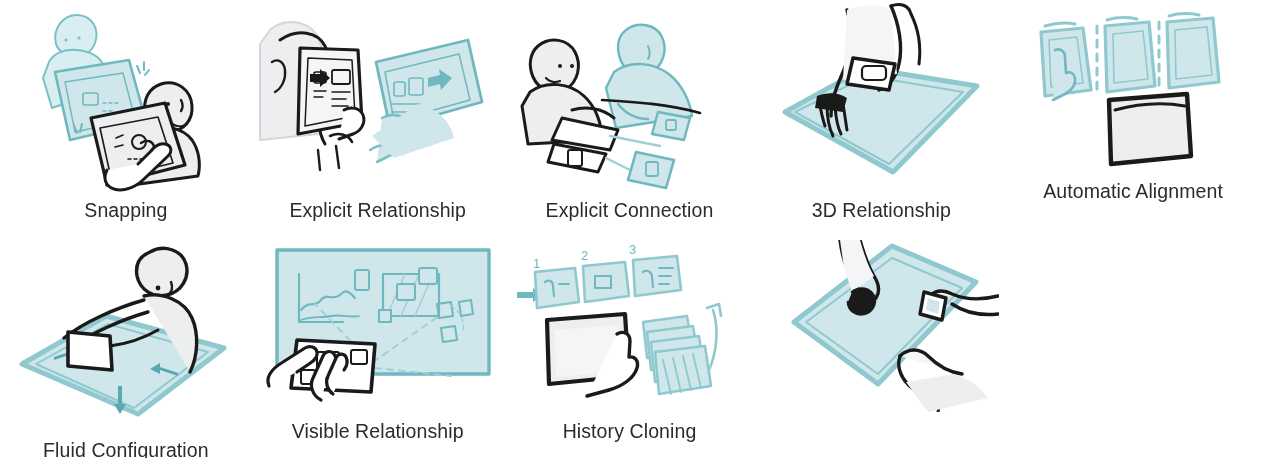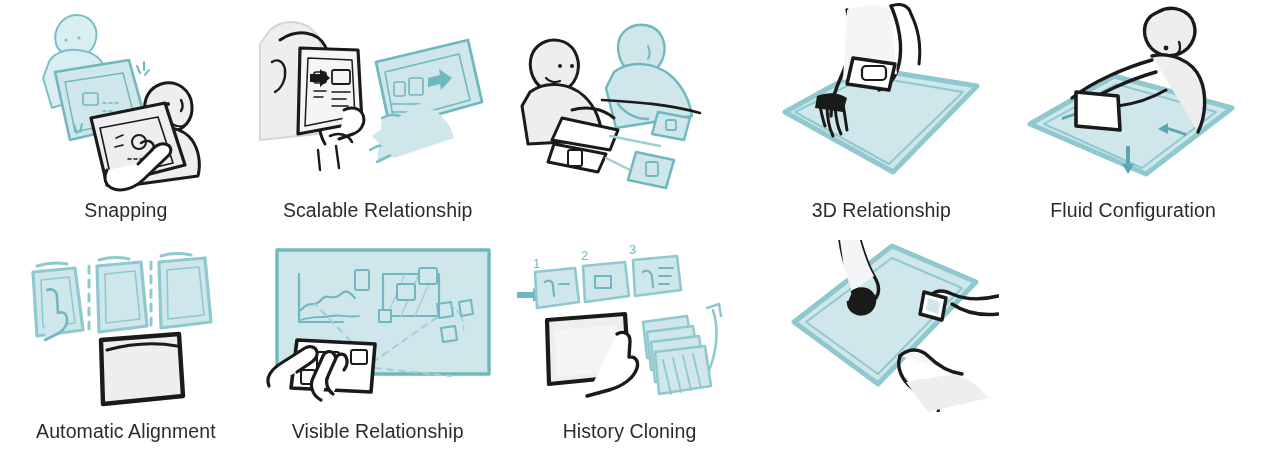--- a/index.html
+++ b/index.html
@@ -111,21 +111,21 @@
           <path d="M134 104h28M134 112h22" stroke="#6fb8c0" stroke-width="1.5"></path>
 
           <path d="M170 78l12-3 -1-6 13 9-11 12-1-6-12 3z" fill="#6fb8c0"></path>
 
           <path d="M124 118c10-6 22-3 27 6 5 10 0 22-10 27l-22 11" fill="#cfe7ea" stroke="#7cc0c7" stroke-width="2.6"></path>
           <path d="M112 150c12-8 26-6 33 4" fill="none" stroke="#7cc0c7" stroke-width="2.4"></path>
           <path d="M160 104c18 4 32 16 36 34l-60 20-22-22z" fill="#cfe7ea" stroke="none"></path>
         </g>
       </svg>
     </div>
-    <div class="caption">Scalable Relationship</div>
+    <div class="caption">Explicit Relationship</div>
   </div>
 
   <div class="cell row1">
     <div class="art">
       <svg width="230" height="195" viewBox="0 0 230 195" fill="none">
         <g stroke-linecap="round" stroke-linejoin="round">
 
           <path d="M112 30c12-9 30-6 36 7 6 13 1 29-11 35-12 6-25 1-30-11-5-12-4-24 5-31z" fill="#cfe7ea" stroke="#6fb8c0" stroke-width="2.4"></path>
           <path d="M100 72c16-12 40-10 56 3 12 10 20 26 22 41l-76 12-10-40z" fill="#cfe7ea" stroke="#6fb8c0" stroke-width="2.4"></path>
           <path d="M134 46c2 5 2 10 0 13" stroke="#6fb8c0" stroke-width="2"></path>
@@ -149,20 +149,21 @@
           <path d="M96 136l50 10" stroke="#9ed0d6" stroke-width="2.4"></path>
           <path d="M92 158l36 18" stroke="#9ed0d6" stroke-width="2.4"></path>
 
           <path d="M144 112l32 6-6 22-32-6z" fill="#cfe7ea" stroke="#6fb8c0" stroke-width="2.4"></path>
           <rect x="152" y="120" width="10" height="10" rx="2" fill="none" stroke="#6fb8c0" stroke-width="1.8"></rect>
           <path d="M122 152l38 8-8 28-38-8z" fill="#cfe7ea" stroke="#6fb8c0" stroke-width="2.6"></path>
           <rect x="132" y="162" width="12" height="14" rx="2" fill="none" stroke="#6fb8c0" stroke-width="1.8"></rect>
         </g>
       </svg>
     </div>
+    <div class="caption">Explicit Connection</div>
   </div>
 
   <div class="cell row1">
     <div class="art">
       <svg width="225" height="195" viewBox="0 0 225 195" fill="none">
         <g stroke-linecap="round" stroke-linejoin="round">
 
           <path d="M16 112L96 68l112 18-84 86z" fill="#cfe7ea" stroke="#8fc9cf" stroke-width="5"></path>
           <path d="M26 112L98 76l96 16-74 72z" fill="none" stroke="#8fc9cf" stroke-width="2"></path>
 
@@ -176,20 +177,49 @@
           <rect x="93" y="66" width="24" height="14" rx="4" fill="none" stroke="#1a1a1a" stroke-width="2.2"></rect>
 
           <path d="M58 104c0 14 2 24 6 32M66 106c1 14 3 22 6 28M74 104c2 12 3 20 4 26M50 100c2 12 4 20 6 26" stroke="#1a1a1a" stroke-width="3"></path>
           <path d="M48 96c10-4 22-4 30 2l-4 14-28-4z" fill="#1a1a1a"></path>
         </g>
       </svg>
     </div>
     <div class="caption">3D Relationship</div>
   </div>
 
+  <div class="cell row2">
+    <div class="art">
+      <svg width="225" height="172" viewBox="0 0 225 172" fill="none">
+        <g stroke-linecap="round" stroke-linejoin="round">
+
+          <path d="M24 26c10-3 20-4 30-2M86 20c10-3 20-3 30-1M148 16c10-3 20-3 30-1" stroke="#8fc9cf" stroke-width="3"></path>
+
+          <path d="M20 32l42-4 8 62-46 6z" fill="#cfe7ea" stroke="#8fc9cf" stroke-width="3.2"></path>
+          <path d="M28 40l28-3 6 46-32 4z" fill="none" stroke="#8fc9cf" stroke-width="1.6"></path>
+
+          <path d="M34 50c5-2 10 1 10 7l1 16c4-2 8 0 9 5 1 6-3 12-10 16l-12 6" fill="#cfe7ea" stroke="#6fb8c0" stroke-width="2.6"></path>
+
+          <path d="M76 26v70" stroke="#8fc9cf" stroke-width="3" stroke-dasharray="7 7"></path>
+          <path d="M138 22v70" stroke="#8fc9cf" stroke-width="3" stroke-dasharray="7 7"></path>
+
+          <path d="M84 26l44-4 6 64-48 6z" fill="#cfe7ea" stroke="#8fc9cf" stroke-width="3.2"></path>
+          <path d="M92 34l30-3 5 48-34 4z" fill="none" stroke="#8fc9cf" stroke-width="1.6"></path>
+
+          <path d="M146 22l46-4 6 64-50 6z" fill="#cfe7ea" stroke="#8fc9cf" stroke-width="3.2"></path>
+          <path d="M154 30l32-3 5 48-36 4z" fill="none" stroke="#8fc9cf" stroke-width="1.6"></path>
+
+          <path d="M88 100l78-6 4 62-80 8z" fill="#eceef0" stroke="#1a1a1a" stroke-width="4.4"></path>
+          <path d="M94 110c22-6 48-8 70-4" fill="none" stroke="#1a1a1a" stroke-width="3"></path>
+        </g>
+      </svg>
+    </div>
+    <div class="caption">Automatic Alignment</div>
+  </div>
+
   <div class="cell row1">
     <div class="art">
       <svg width="235" height="195" viewBox="0 0 235 195" fill="none">
         <g stroke-linecap="round" stroke-linejoin="round">
 
           <path d="M14 124l84-48 118 32-86 66z" fill="#cfe7ea" stroke="#8fc9cf" stroke-width="5"></path>
           <path d="M28 124l72-40 100 28-74 56z" fill="none" stroke="#8fc9cf" stroke-width="2"></path>
 
           <path d="M46 120l18-6 0 4 10-5-10-6 0 4-18 6z" fill="#5aa8b0"></path>
           <path d="M170 136l-18-6 0 4-10-5 10-6 0 4 18 6z" fill="#5aa8b0" transform="translate(0,0)"></path>
@@ -203,49 +233,20 @@
           <path d="M136 60C108 68 76 82 56 98" fill="none" stroke="#1a1a1a" stroke-width="3.4"></path>
           <path d="M62 108c20-14 50-28 78-36" fill="none" stroke="#1a1a1a" stroke-width="3.4"></path>
           <path d="M150 90c-14 8-32 14-48 16" fill="none" stroke="#1a1a1a" stroke-width="3"></path>
 
           <path d="M60 92l42 4 2 34-44-4z" fill="#ffffff" stroke="#1a1a1a" stroke-width="3.6"></path>
           <path d="M66 100l30 3 1 22-32-3z" fill="#ffffff" stroke="none"></path>
         </g>
       </svg>
     </div>
     <div class="caption">Fluid Configuration</div>
-  </div>
-
-  <div class="cell row2">
-    <div class="art">
-      <svg width="225" height="172" viewBox="0 0 225 172" fill="none">
-        <g stroke-linecap="round" stroke-linejoin="round">
-
-          <path d="M24 26c10-3 20-4 30-2M86 20c10-3 20-3 30-1M148 16c10-3 20-3 30-1" stroke="#8fc9cf" stroke-width="3"></path>
-
-          <path d="M20 32l42-4 8 62-46 6z" fill="#cfe7ea" stroke="#8fc9cf" stroke-width="3.2"></path>
-          <path d="M28 40l28-3 6 46-32 4z" fill="none" stroke="#8fc9cf" stroke-width="1.6"></path>
-
-          <path d="M34 50c5-2 10 1 10 7l1 16c4-2 8 0 9 5 1 6-3 12-10 16l-12 6" fill="#cfe7ea" stroke="#6fb8c0" stroke-width="2.6"></path>
-
-          <path d="M76 26v70" stroke="#8fc9cf" stroke-width="3" stroke-dasharray="7 7"></path>
-          <path d="M138 22v70" stroke="#8fc9cf" stroke-width="3" stroke-dasharray="7 7"></path>
-
-          <path d="M84 26l44-4 6 64-48 6z" fill="#cfe7ea" stroke="#8fc9cf" stroke-width="3.2"></path>
-          <path d="M92 34l30-3 5 48-34 4z" fill="none" stroke="#8fc9cf" stroke-width="1.6"></path>
-
-          <path d="M146 22l46-4 6 64-50 6z" fill="#cfe7ea" stroke="#8fc9cf" stroke-width="3.2"></path>
-          <path d="M154 30l32-3 5 48-36 4z" fill="none" stroke="#8fc9cf" stroke-width="1.6"></path>
-
-          <path d="M88 100l78-6 4 62-80 8z" fill="#eceef0" stroke="#1a1a1a" stroke-width="4.4"></path>
-          <path d="M94 110c22-6 48-8 70-4" fill="none" stroke="#1a1a1a" stroke-width="3"></path>
-        </g>
-      </svg>
-    </div>
-    <div class="caption">Automatic Alignment</div>
   </div>
 
 
   <div class="cell row2">
     <div class="art">
       <svg width="245" height="172" viewBox="0 0 245 172" fill="none">
         <g stroke-linecap="round" stroke-linejoin="round">
 
           <path d="M22 10h212v124H22z" fill="#cfe7ea" stroke="#6fb8c0" stroke-width="3.4"></path>
 

